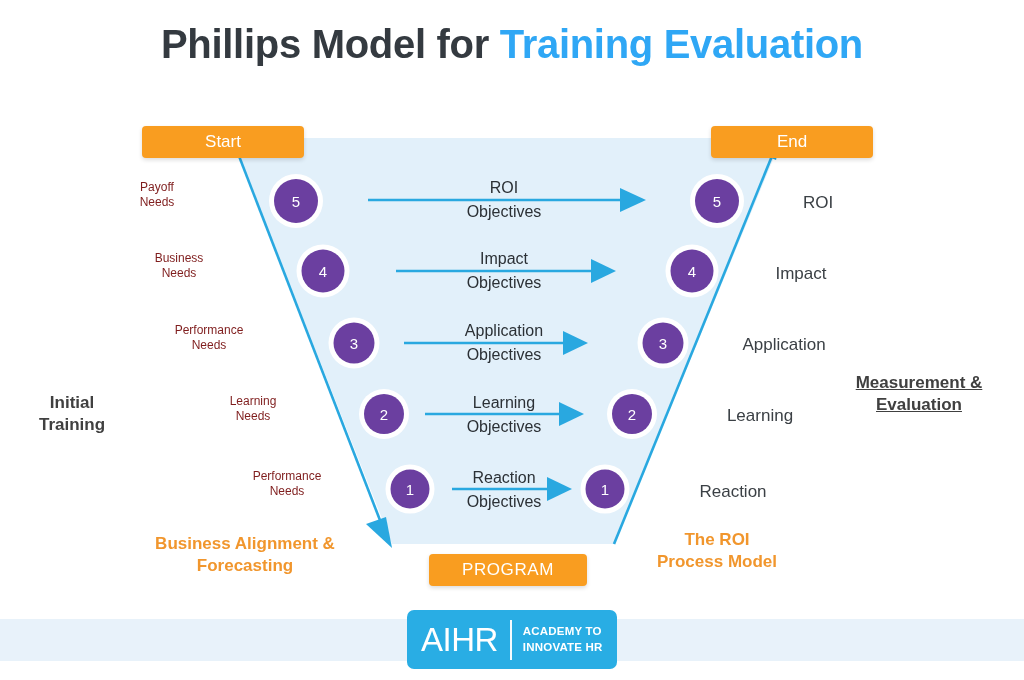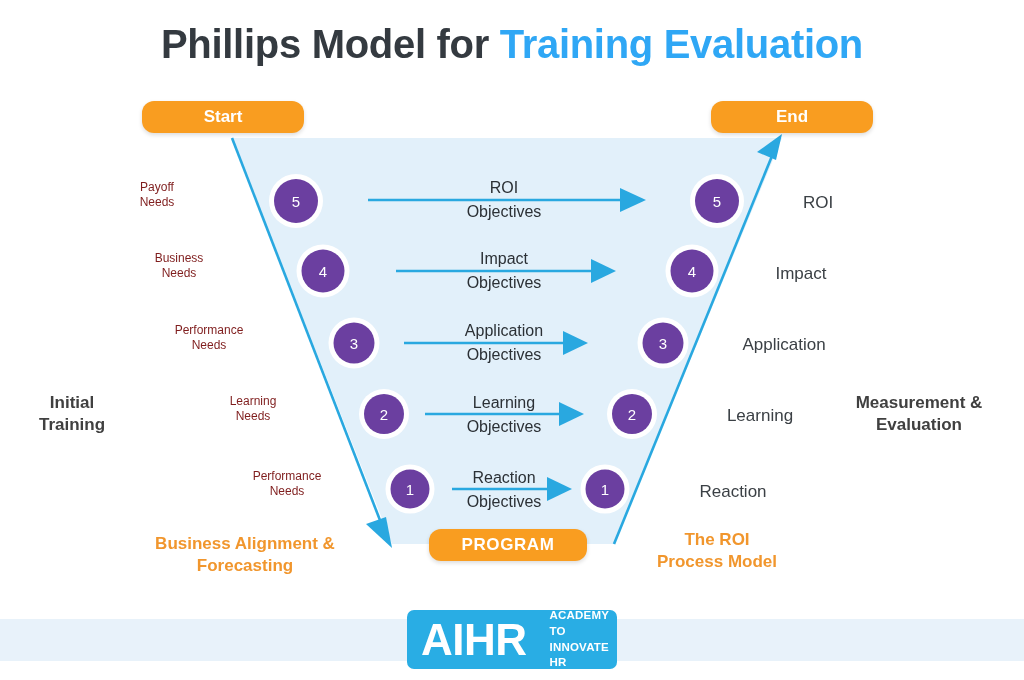--- a/index.html
+++ b/index.html
@@ -41,28 +41,29 @@
     top: 0;
     width: 1024px;
     height: 600px;
   }
 
   
   .pill {
     position: absolute;
     background: #f99d20;
     color: #ffffff;
-    border-radius: 12px;
-    text-align: center;
-    font-weight: bold;
+    border-radius: 4px;
+    text-align: center;
+    font-weight: normal;
     box-shadow: 0 2px 4px rgba(0,0,0,0.14);
     display: flex;
     align-items: center;
     justify-content: center;
     user-select: none;
+    margin-top: 25px;
   }
   #btn-start {
     left: 142px; top: 101px;
     width: 162px; height: 32px;
     font-size: 17px;
   }
   #btn-end {
     left: 711px; top: 101px;
     width: 162px; height: 32px;
     font-size: 17px;
@@ -151,22 +152,22 @@
     height: 59px;
     background: #29ade4;
     border-radius: 7px;
     display: flex;
     align-items: center;
     padding: 0 14px;
     box-sizing: border-box;
   }
   #logo-mark {
     color: #ffffff;
-    font-size: 44px;
-    font-weight: bold;
+    font-size: 33px;
+    font-weight: normal;
     letter-spacing: -0.5px;
     line-height: 1;
   }
   #logo-divider {
     width: 2px;
     height: 40px;
     background: #ffffff;
     margin: 0 11px 0 12px;
     opacity: 0.95;
   }
@@ -274,21 +275,21 @@
   <div class="node" style="left:410px; top:489px; width:39px; height:39px;">1</div>
   <div class="txt obj-label obj-top" style="left:504px; top:468px;">Reaction</div>
   <div class="txt obj-label obj-bottom" style="left:504px; top:492px;">Objectives</div>
   <div class="node" style="left:605px; top:489px; width:39px; height:39px;">1</div>
   <div class="txt level-label" style="left:733px; top:481px;">Reaction</div>
 
   <div class="txt side-label" style="left:72px; top:392px;">
     <div>Initial</div>
     <div>Training</div>
   </div>
-  <div class="txt side-label" style="left:919px; top:392px;">
+  <div class="txt side-label" style="left:919px; top:372px;text-decoration:underline;">
     <div>Measurement &amp;</div>
     <div>Evaluation</div>
   </div>
 
   <div class="txt bottom-label" style="left:245px; top:533px;">
     <div>Business Alignment &amp;</div>
     <div>Forecasting</div>
   </div>
   <div class="txt bottom-label" style="left:717px; top:529px;">
     <div>The ROI</div>

